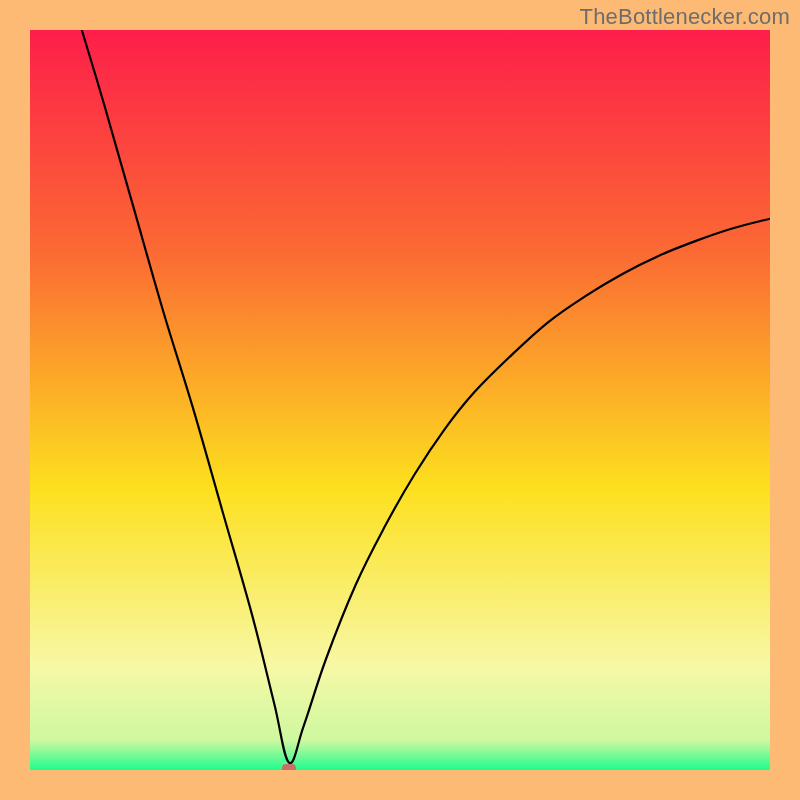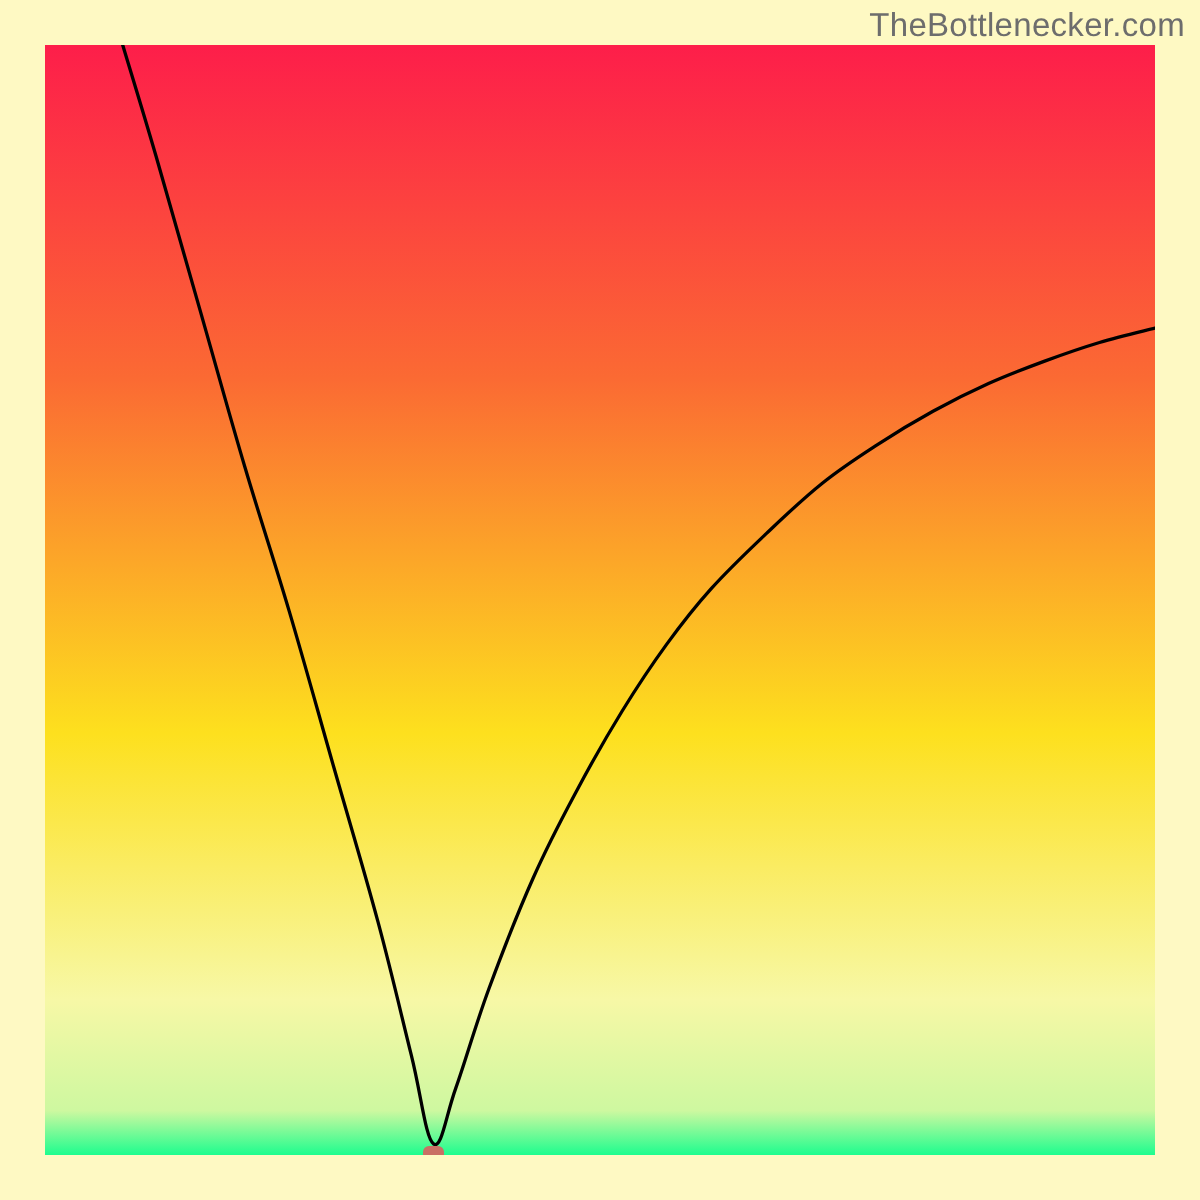--- a/index.html
+++ b/index.html
@@ -9,21 +9,21 @@
     height: 800px;
     background: #000;
     font-family: Arial, Helvetica, sans-serif;
     overflow: hidden;
   }
   .frame {
     position: absolute;
     left: 0; top: 0;
     width: 800px;
     height: 800px;
-    background: #fef9c3;
+    background: #fdba74;
   }
   .plot {
     position: absolute;
     left: 30px;
     top: 30px;
     width: 740px;
     height: 740px;
     overflow: hidden;
   }
   .plot svg {

